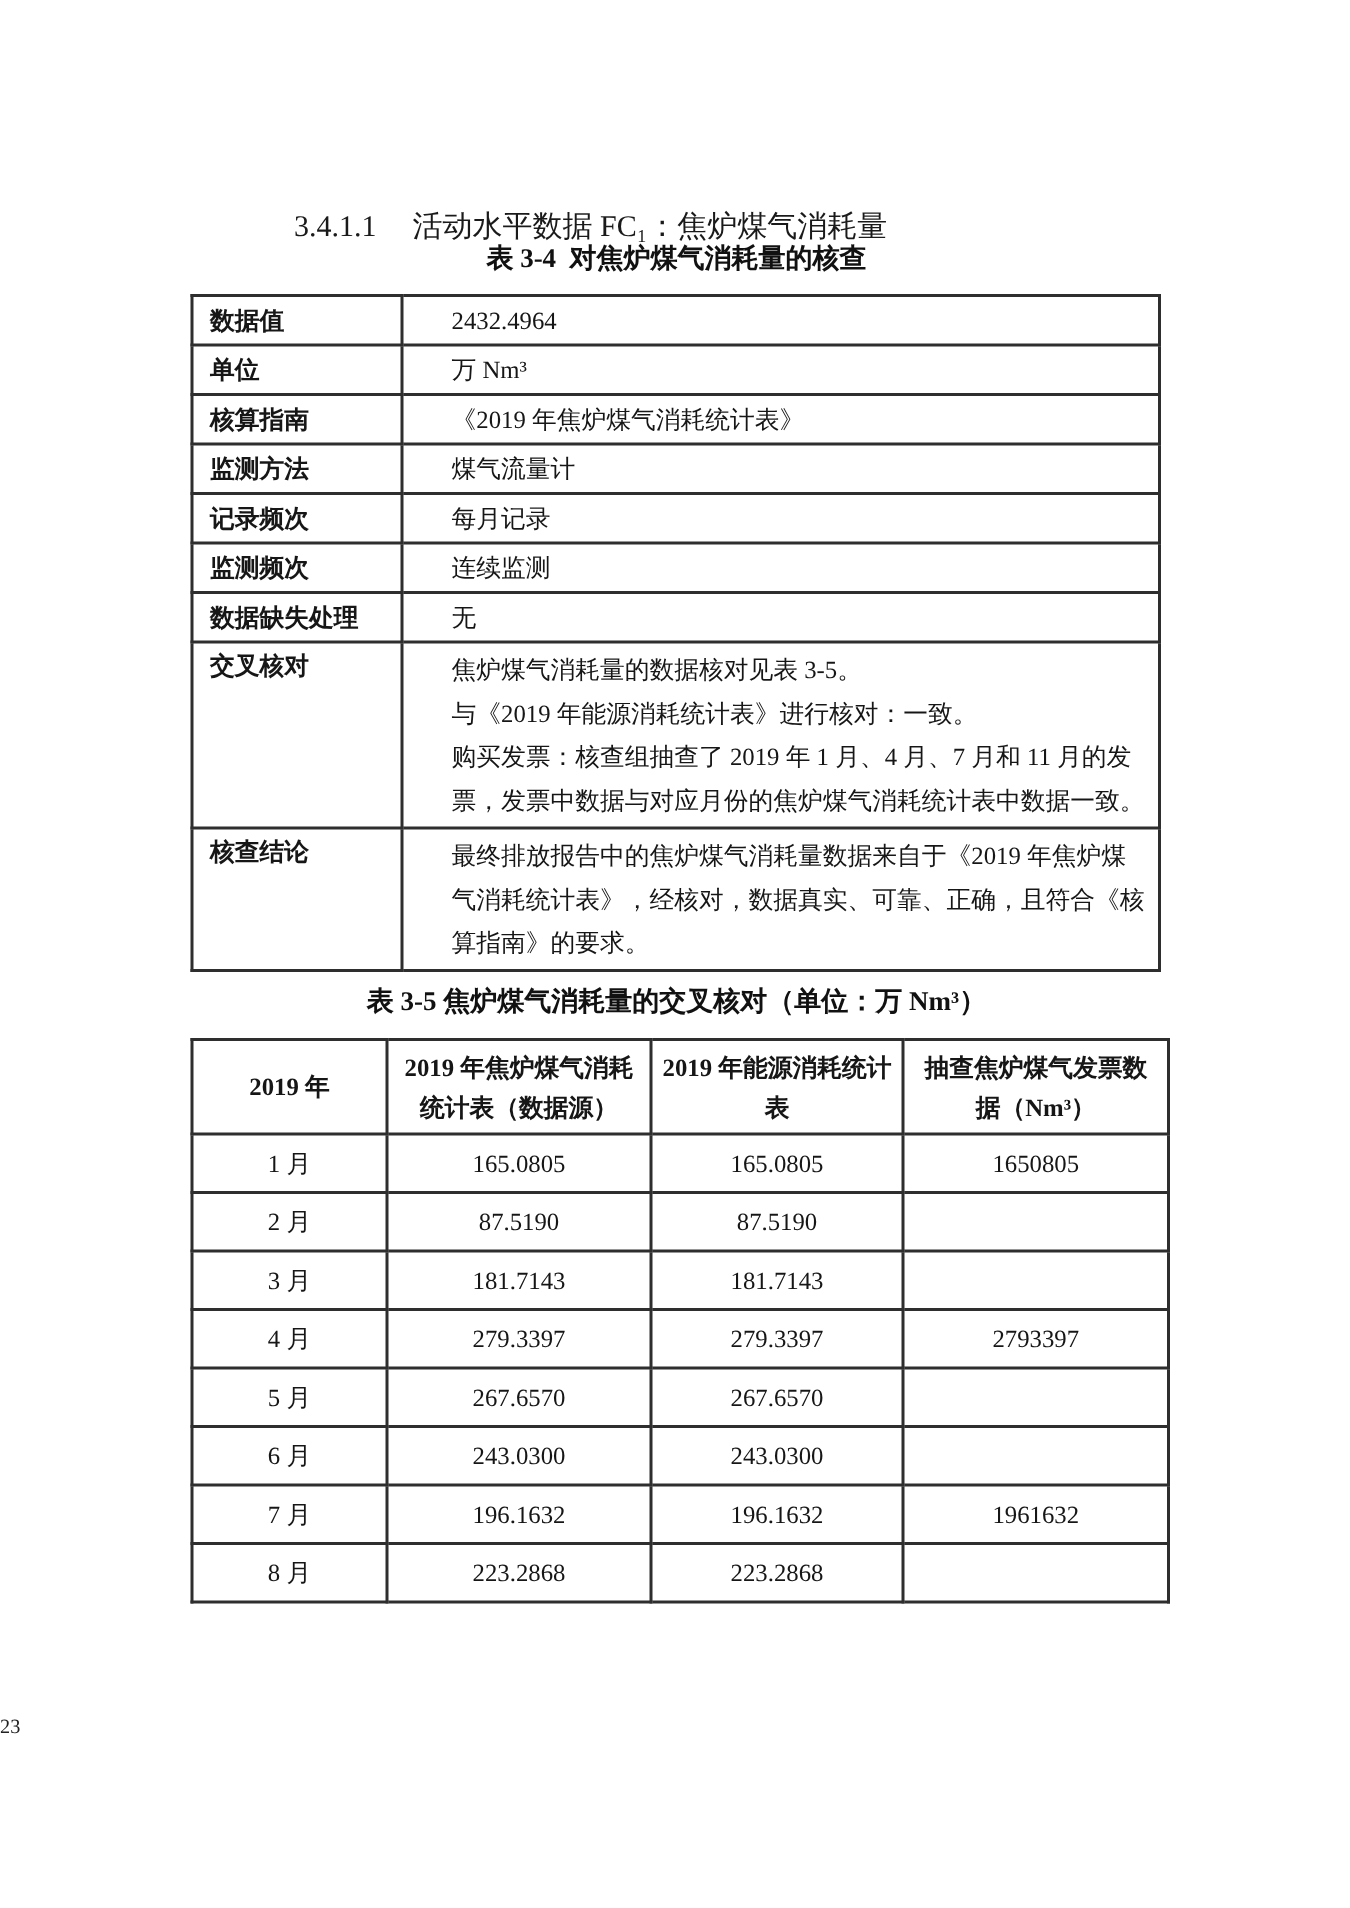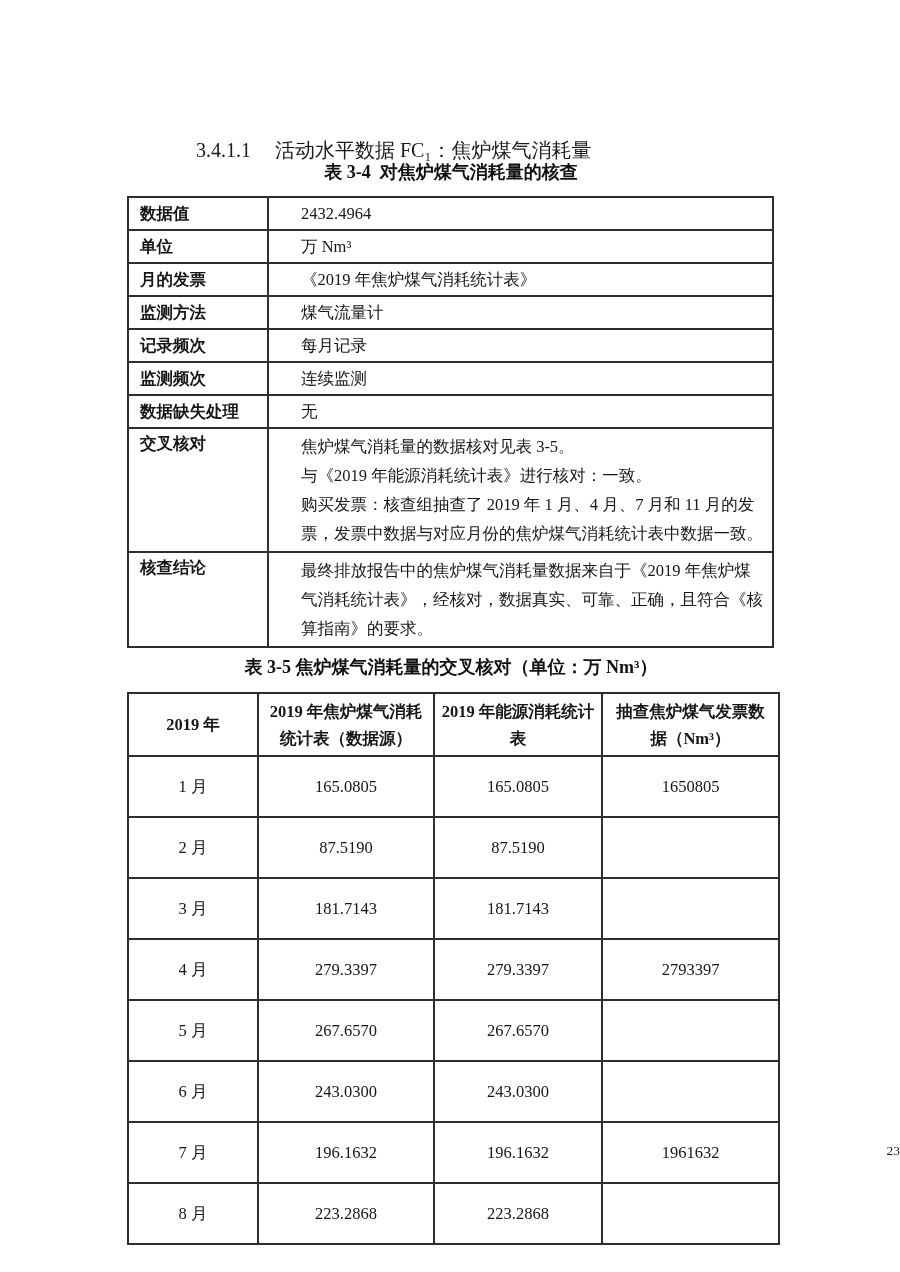--- a/index.html
+++ b/index.html
@@ -66,25 +66,25 @@
   }
   .t34 td.val { padding:1px 8px 1px 32px; }
   .t34 tr.simple { height:31px; }
   .t34 td.val .ln { display:block; }
   .t34 tr.tall td { vertical-align:middle; padding-top:3px; padding-bottom:3px; }
   .t34 tr.tall td.lbl { vertical-align:top; padding-top:0; }
   .t35 { left:127px; top:692px; width:651px;border-radius:20px; }
   .t35 th, .t35 td { text-align:center; }
   .t35 thead tr { height:63px; }
   .t35 th { font-weight:bold; line-height:27px; padding:2px 6px; font-size:16.5px; }
-  .t35 tbody tr { height:61px; }
+  .t35 tbody tr { height:39px; }
   
   .page-number {
     position:absolute; left:0; right:0; top:1143px;
-    text-align:right;
+    text-align:left;
     font-size:13.5px;
     color:#222;
   }
 </style>
 </head>
 <body>
 
 <div class="page">
 
 
@@ -98,21 +98,21 @@
     <tbody>
       <tr class="simple">
         <td class="lbl">数据值</td>
         <td class="val">2432.4964</td>
       </tr>
       <tr class="simple">
         <td class="lbl">单位</td>
         <td class="val">万 Nm³</td>
       </tr>
       <tr class="simple">
-        <td class="lbl">月的发票</td>
+        <td class="lbl">核算指南</td>
         <td class="val">《2019 年焦炉煤气消耗统计表》</td>
       </tr>
       <tr class="simple">
         <td class="lbl">监测方法</td>
         <td class="val">煤气流量计</td>
       </tr>
       <tr class="simple">
         <td class="lbl">记录频次</td>
         <td class="val">每月记录</td>
       </tr>

